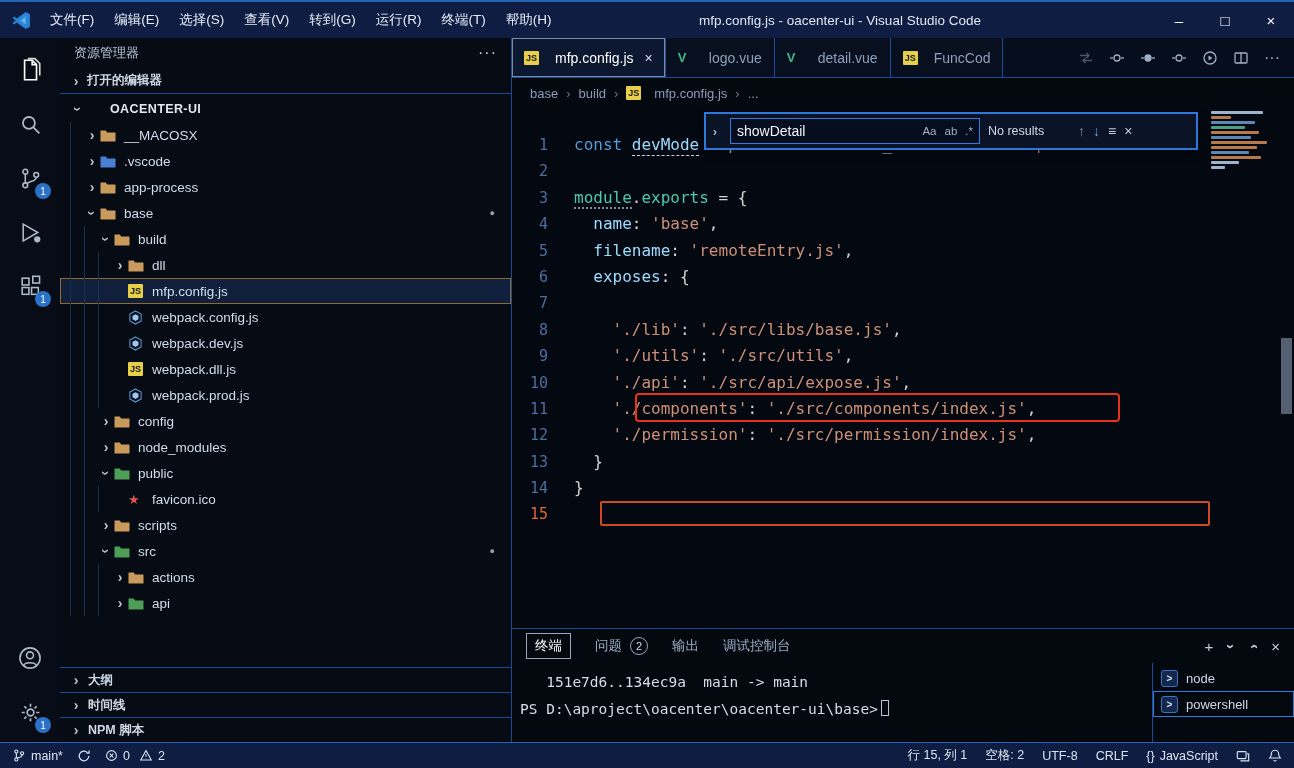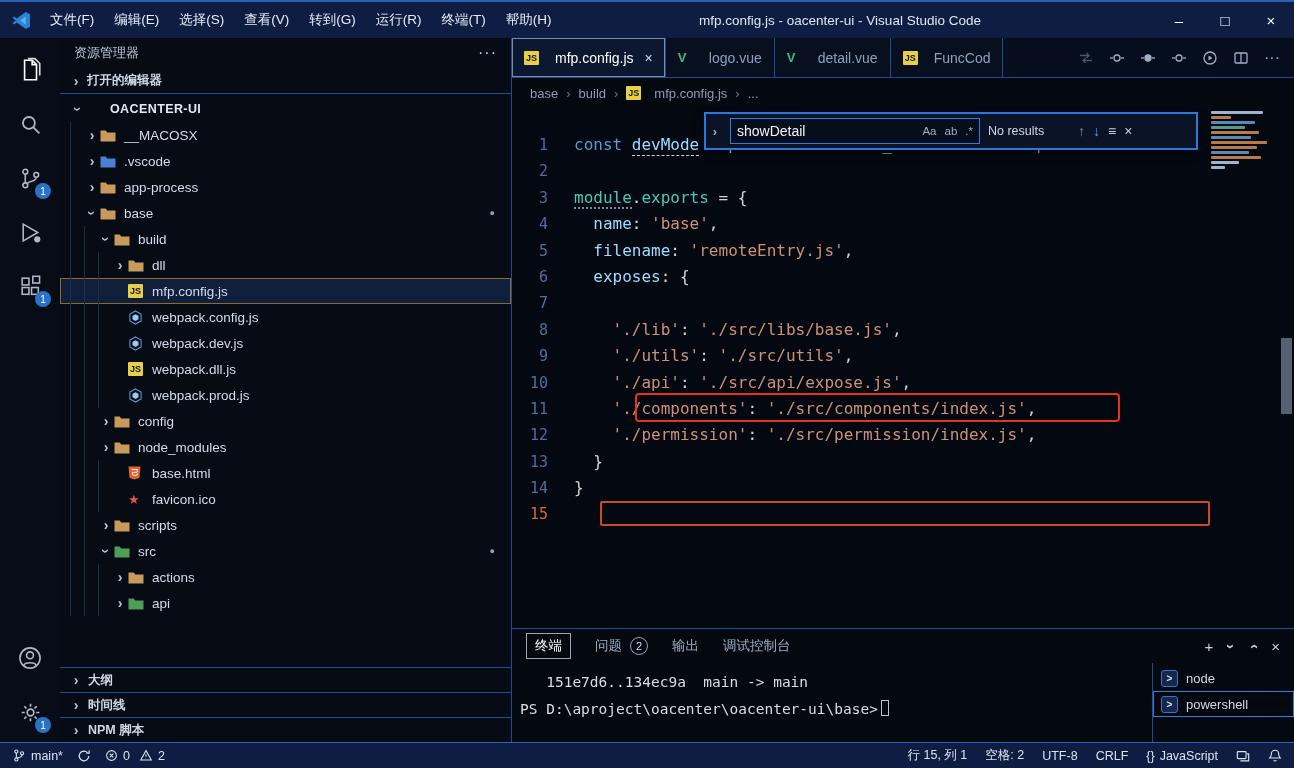--- a/index.html
+++ b/index.html
@@ -373,30 +373,28 @@
               <svg width="16" height="13" viewBox="0 0 16 13">
                 <path d="M.5 1.5h5.2l1.5 2h8.3v9H.5z" fill="#c89a5b"></path>
               </svg>
             </span>
             <span class="tlabel">node_modules</span>
           </div>
           <div class="trow">
             <span class="indent">
               <span class="guide"></span>
               <span class="guide"></span>
-              <span class="guide"></span>
-            </span>
-            <span class="chev none"></span>
-            <span class="fi">
-              <svg width="13" height="14" viewBox="0 0 13 14">
-                <path d="M.5.5h12l-1.1 11.4L6.5 13.5 1.6 11.9z" fill="#e0622e"></path>
-                <path d="M3.6 3.5h5.8l-.3 2.8H4.4l.2 2.5 2.4.7 2.4-.7.1-1.1" stroke="#fff" stroke-width=".9" fill="none"></path>
-              </svg>
-            </span>
-            <span class="tlabel">base.html</span>
+            </span>
+            <span class="chev open">›</span>
+            <span class="fi">
+              <svg width="16" height="13" viewBox="0 0 16 13">
+                <path d="M.5 1.5h5.2l1.5 2h8.3v9H.5z" fill="#4f9e58"></path>
+              </svg>
+            </span>
+            <span class="tlabel">public</span>
           </div>
           <div class="trow">
             <span class="indent">
               <span class="guide"></span>
               <span class="guide"></span>
               <span class="guide"></span>
             </span>
             <span class="chev none"></span>
             <span class="fi star-i">★</span>
             <span class="tlabel">favicon.ico</span>

